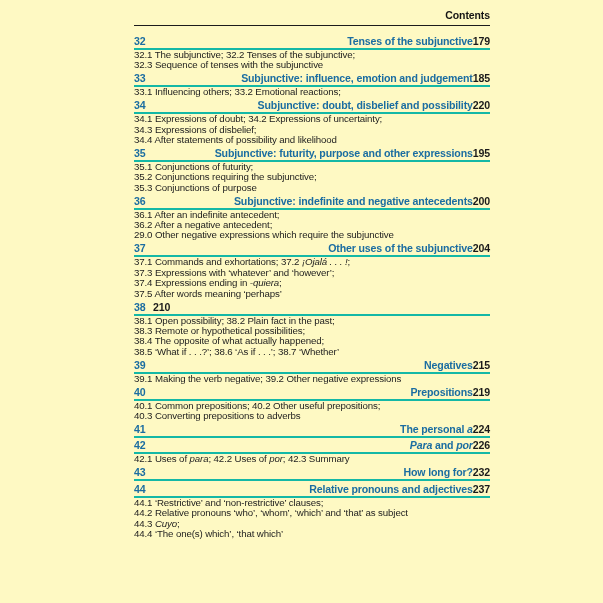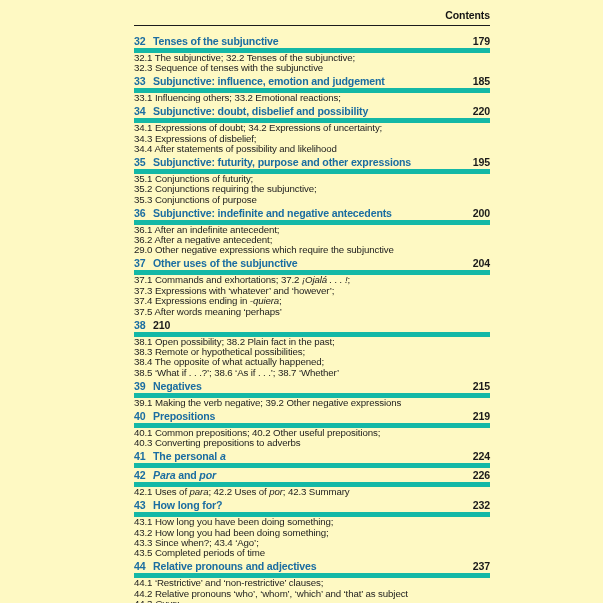--- a/index.html
+++ b/index.html
@@ -34,25 +34,25 @@
   .toc { margin-top: 10px; }
   .entry { margin-bottom: 2.5px; }
   .entry-head {
     display: flex;
     align-items: baseline;
     font-weight: bold;
     font-size: 10.6px;
     line-height: 11px;
     color: #1b6da1;
     letter-spacing: -0.15px;
-    border-bottom: 5px solid #14b8a6;
+    border-bottom: 2px solid #14b8a6;
     padding-bottom: 1px;
   }
   .num { flex: none; width: 19px; }
-  .title { flex: 1; }
+  .title { flex: 1; text-align: right; }
   .pageno { flex: none; color: #1a1a1a; }
   .subs {
     font-size: 9.7px;
     line-height: 10.4px;
     color: #1d1d1d;
     letter-spacing: -0.12px;
   }
   .it { font-style: italic; }
   .footer {
     position: absolute;
@@ -203,26 +203,20 @@
             <div class="subline"><span>42.1 Uses of </span><span class="it">para</span><span>; 42.2 Uses of </span><span class="it">por</span><span>; 42.3 Summary</span></div>
           </div>
   </div>
 
   <div class="entry">
     <div class="entry-head">
       <span class="num">43</span>
       <span class="title"><span>How long for?</span></span>
       <span class="pageno">232</span>
     </div>
-    <div class="subs">
-            <div class="subline"><span>43.1 How long you have been doing something;</span></div>
-            <div class="subline"><span>43.2 How long you had been doing something;</span></div>
-            <div class="subline"><span>43.3 Since when?; 43.4 ‘Ago’;</span></div>
-            <div class="subline"><span>43.5 Completed periods of time</span></div>
-          </div>
   </div>
 
   <div class="entry">
     <div class="entry-head">
       <span class="num">44</span>
       <span class="title"><span>Relative pronouns and adjectives</span></span>
       <span class="pageno">237</span>
     </div>
     <div class="subs">
             <div class="subline"><span>44.1 ‘Restrictive’ and ‘non-restrictive’ clauses;</span></div>

